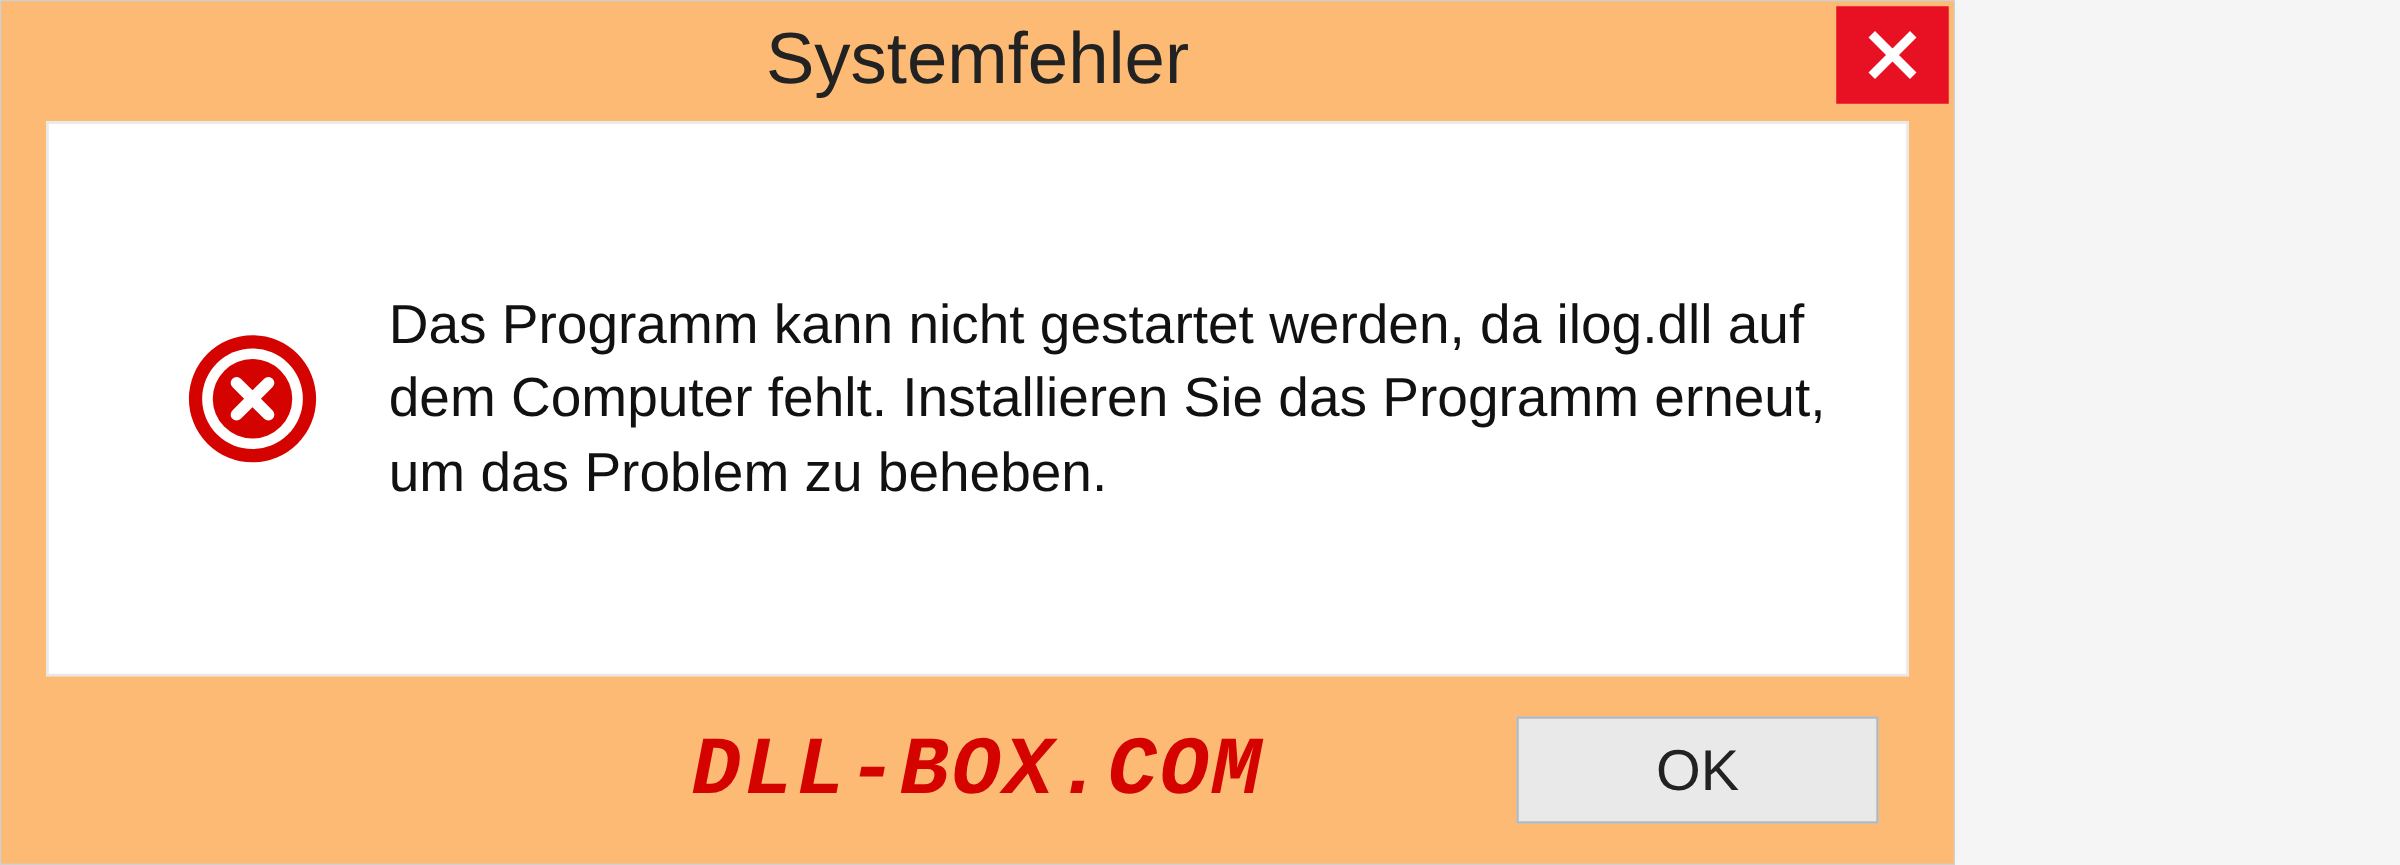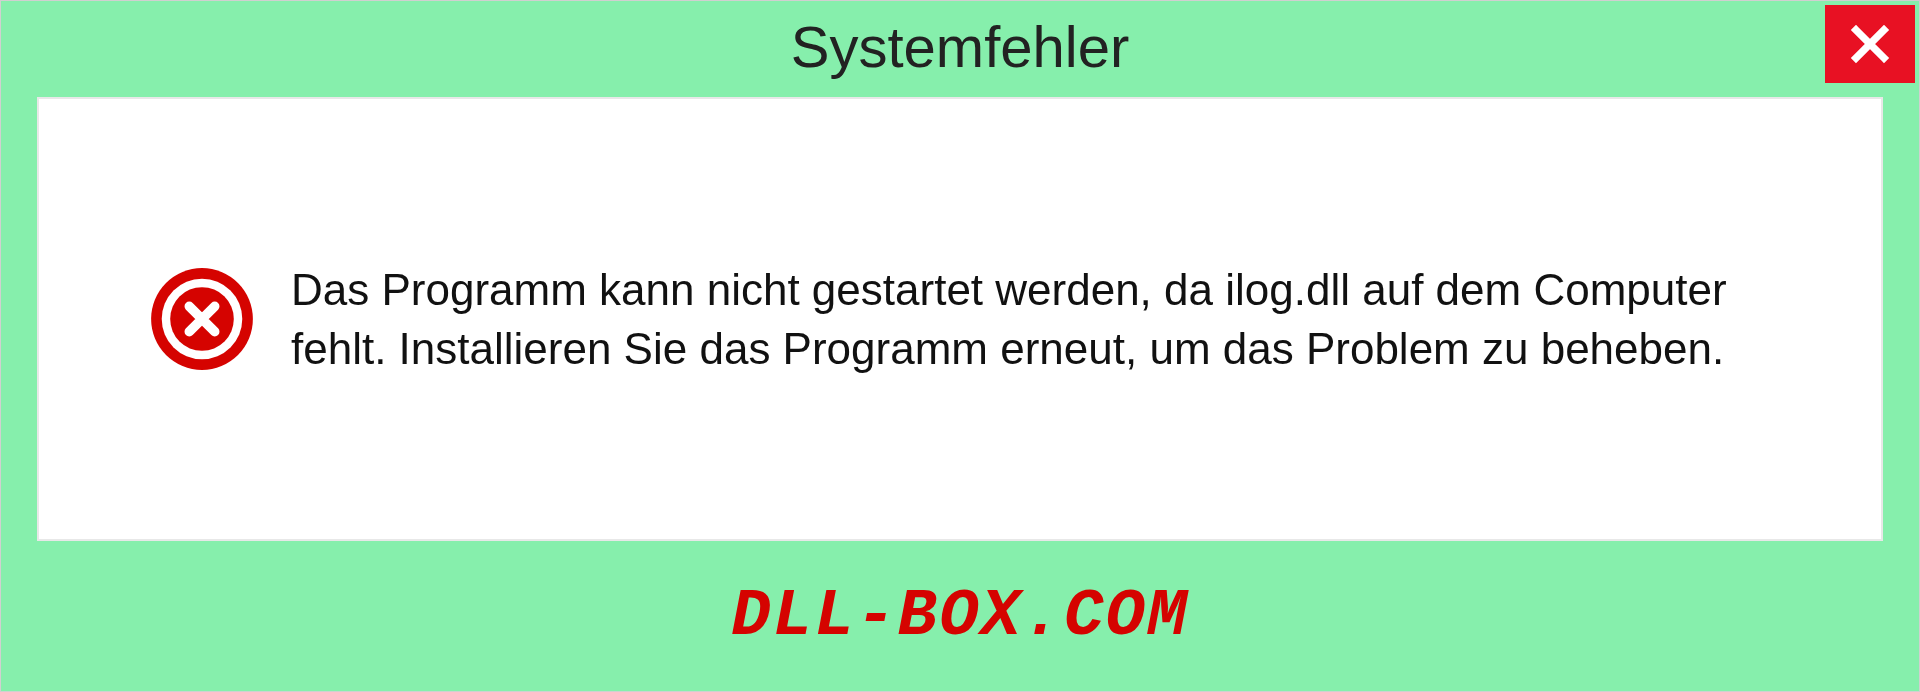--- a/index.html
+++ b/index.html
@@ -10,23 +10,23 @@
     
     body {
       font-family: "Segoe UI", Tahoma, Arial, sans-serif;
       background: #f5f5f5;
       width: 1920px;
       height: 692px;
       overflow: hidden;
     }
     
     .dialog {
-      width: 1920px;
+      width: 1564px;
       height: 692px;
-      background: #86efac;
+      background: #fdba74;
       border: 1px solid #d0d0d0;
       position: relative;
       display: flex;
       flex-direction: column;
     }
     
     .titlebar {
       height: 96px;
       display: flex;
       align-items: flex-start;
@@ -62,21 +62,21 @@
     }
     
     .content-area {
       margin: 0 36px;
       flex: 1;
       background: #ffffff;
       border: 2px solid #e8e8e8;
       display: flex;
       align-items: center;
       padding: 50px 60px 50px 110px;
-      gap: 36px;
+      gap: 56px;
     }
     
     .error-icon {
       flex-shrink: 0;
       width: 106px;
       height: 106px;
       position: relative;
     }
     
     .error-icon svg {
@@ -147,15 +147,18 @@
         <circle cx="50" cy="50" r="38" fill="#ffffff"></circle>
         <circle cx="50" cy="50" r="30" fill="#d50300"></circle>
         <path d="M38 38 L62 62 M62 38 L38 62" stroke="#ffffff" stroke-width="9" stroke-linecap="round" fill="none"></path>
       </svg>
     </div>
     <div class="message">Das Programm kann nicht gestartet werden, da ilog.dll auf dem Computer fehlt. Installieren Sie das Programm erneut, um das Problem zu beheben.</div>
   </div>
 
   <div class="footer">
     <div class="watermark">DLL-BOX.COM</div>
+    <button class="ok-btn">
+      <span>OK</span>
+    </button>
   </div>
 
 </div>
 
 </body></html>

